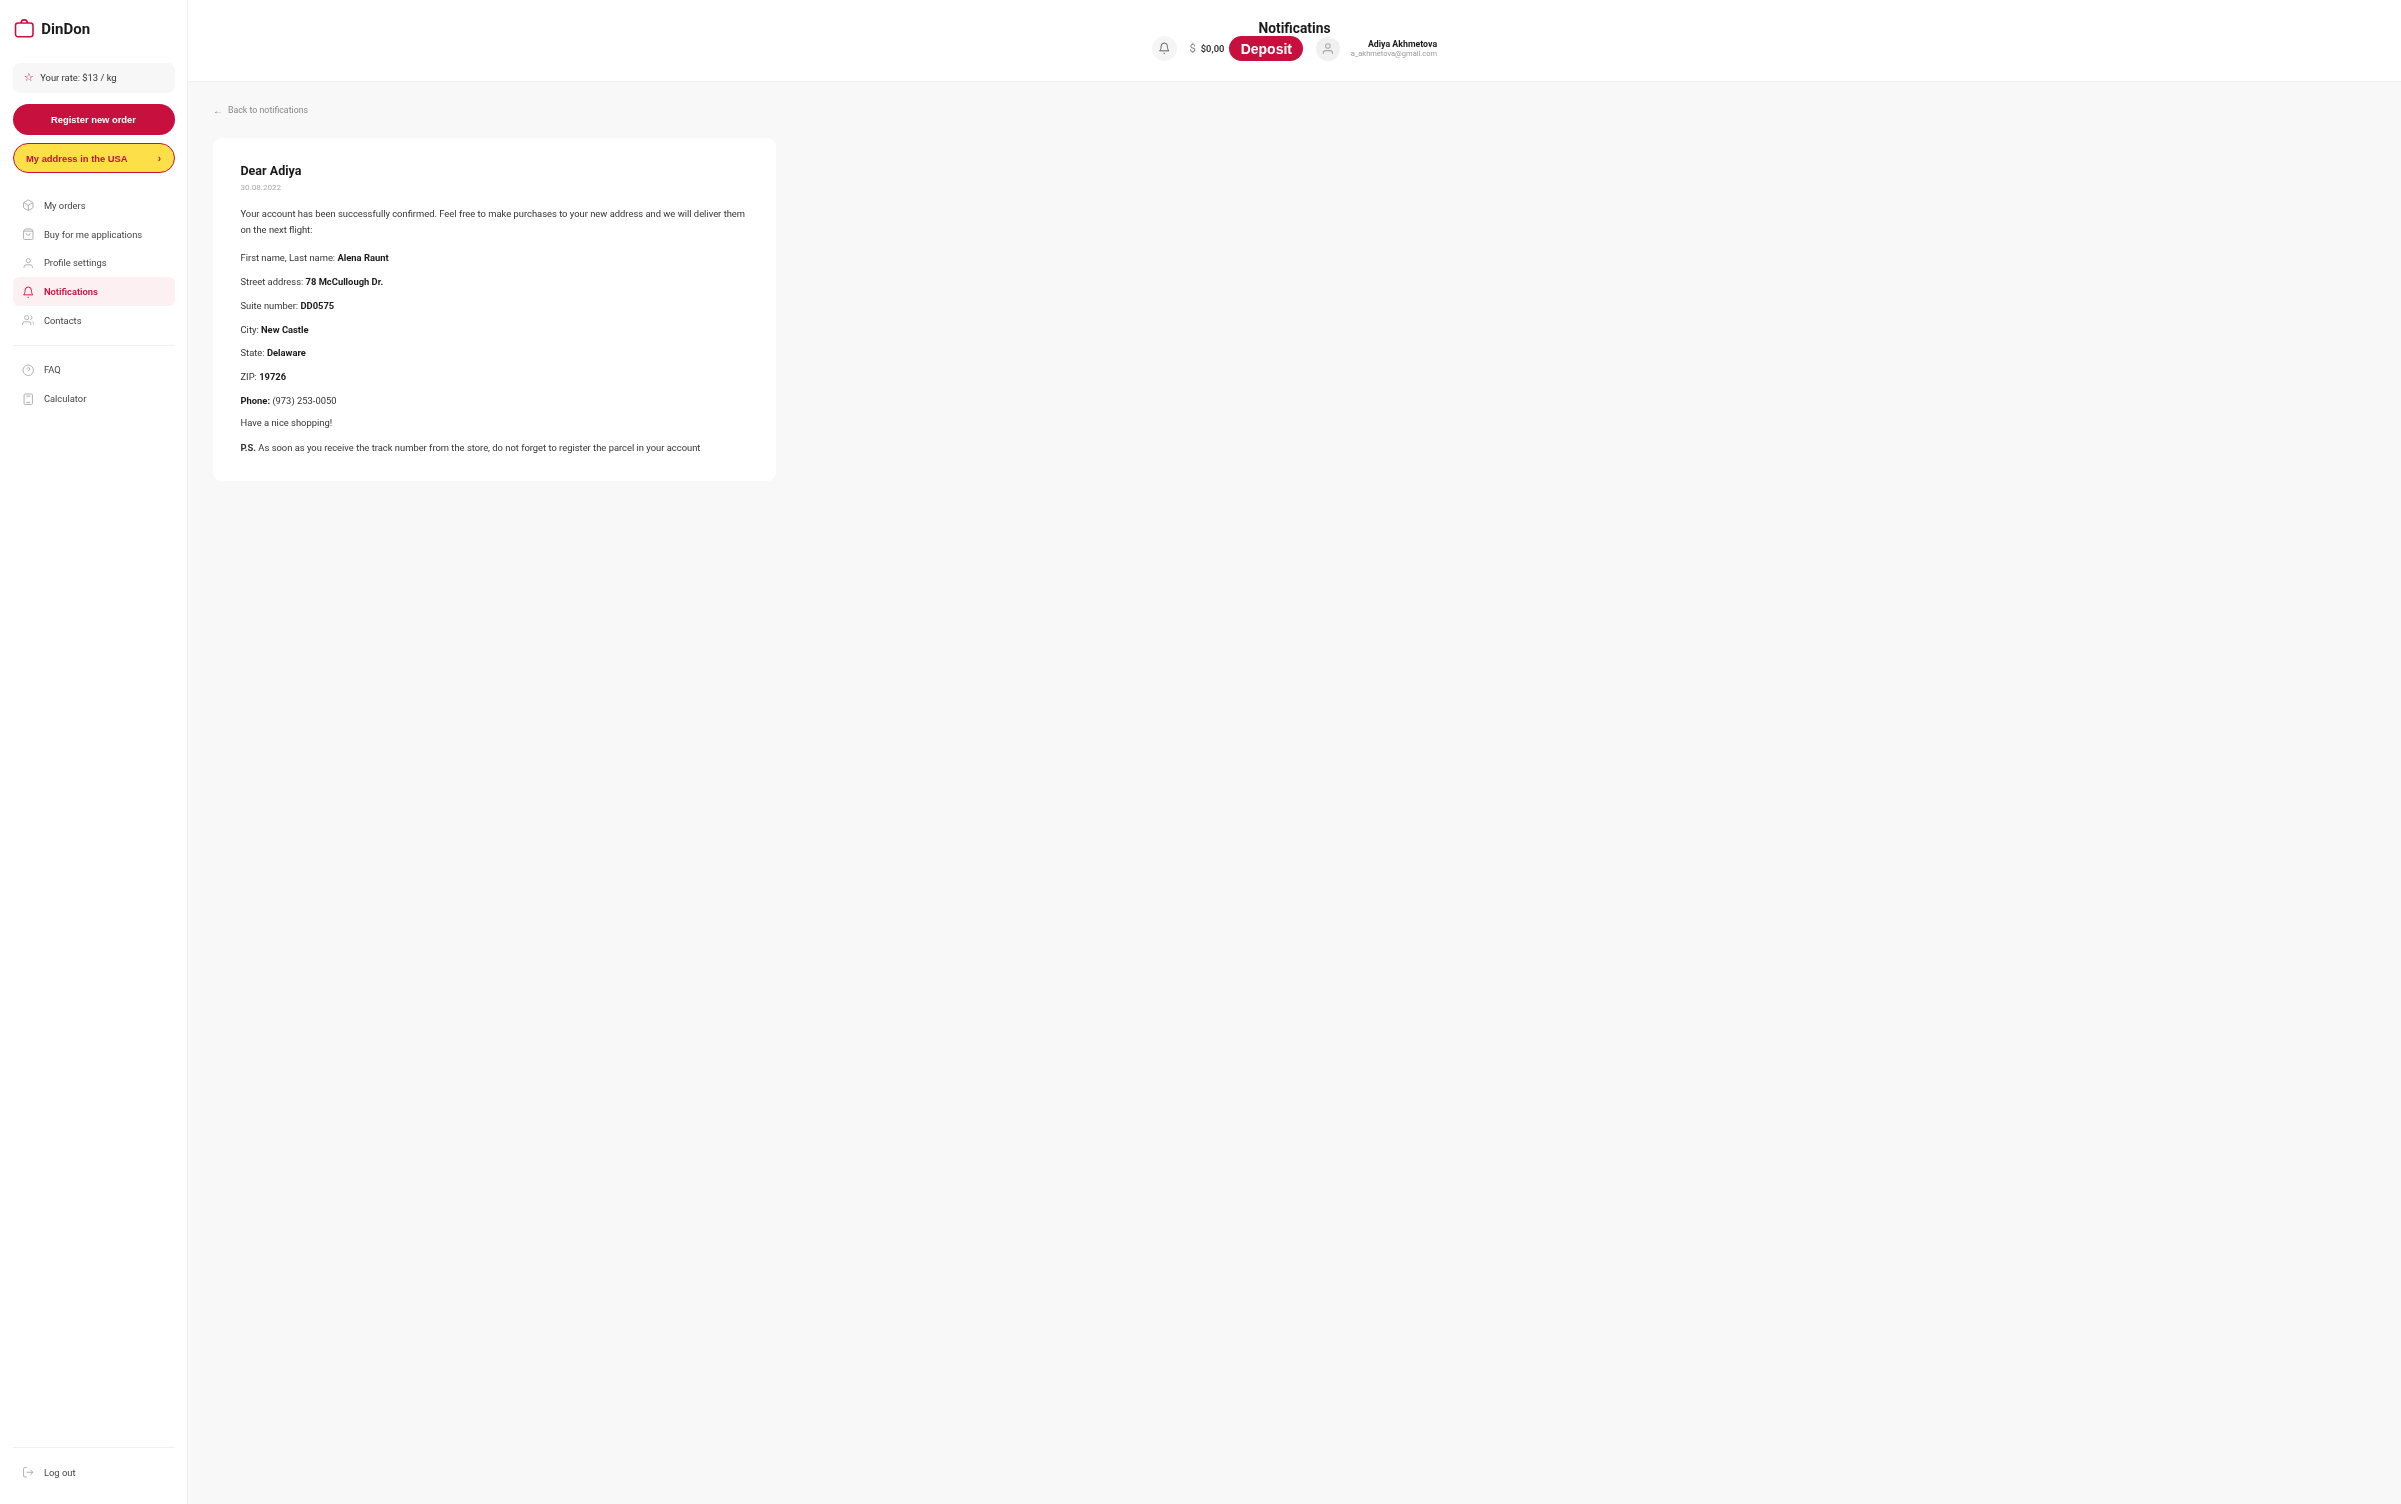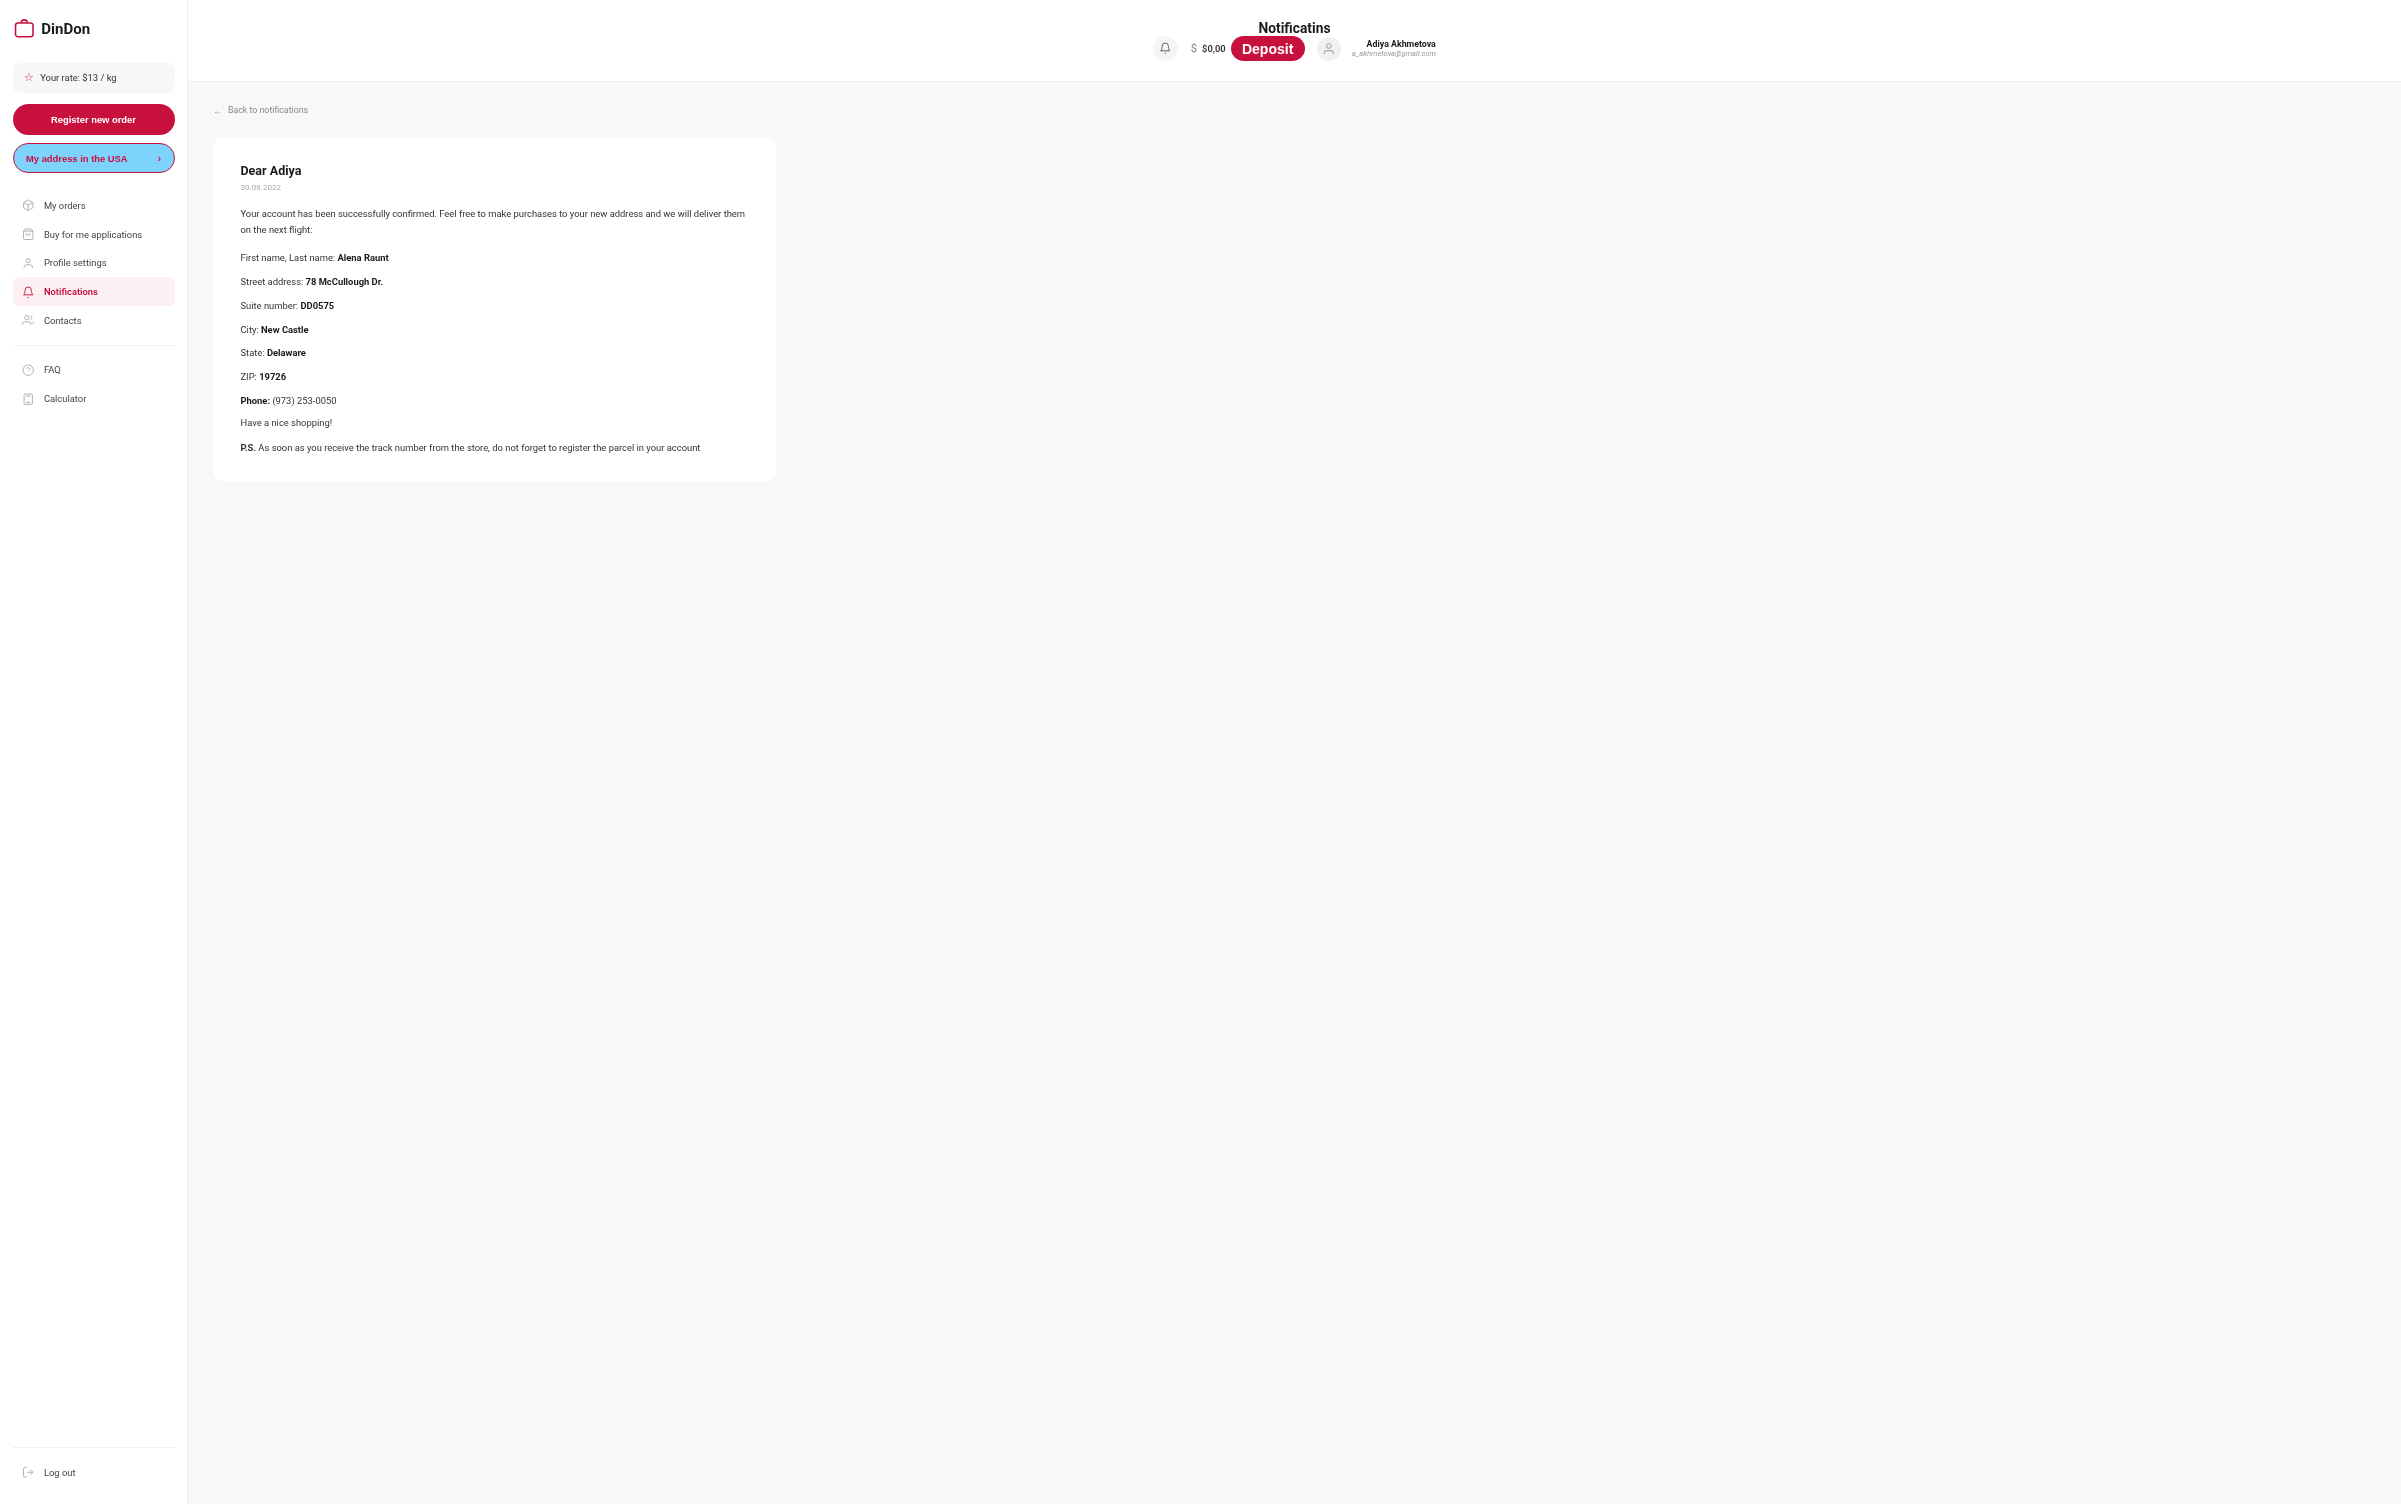--- a/index.html
+++ b/index.html
@@ -58,21 +58,21 @@
       border-radius: 19px;
       padding: 10px 12.5px;
       font-size: 9.4px;
       font-weight: 600;
       cursor: pointer;
       width: 100%;
       margin-bottom: 7.5px;
     }
 
     .btn-address {
-      background: #7dd3fc;
+      background: #fde047;
       color: #c8103e;
       border: 1.3px solid #c8103e;
       border-radius: 19px;
       padding: 8.8px 12.5px;
       font-size: 9.4px;
       font-weight: 600;
       cursor: pointer;
       width: 100%;
       display: flex;
       align-items: center;
@@ -199,21 +199,21 @@
       background: #f0f0f0;
       border-radius: 50%;
       display: flex;
       align-items: center;
       justify-content: center;
       color: #aaa;
       font-size: 12.5px;
     }
     .user-info { text-align: right; }
     .user-name { font-size: 8.8px; font-weight: 700; color: #1a1a1a; }
-    .user-email { font-size: 7.5px; color: #999; font-style: italic; }
+    .user-email { font-size: 7.5px; color: #999; }
 
     
     .content {
       padding: 22.5px 25px;
       flex: 1;
       background: #f8f8f8;
     }
     .back-link {
       display: flex;
       align-items: center;

